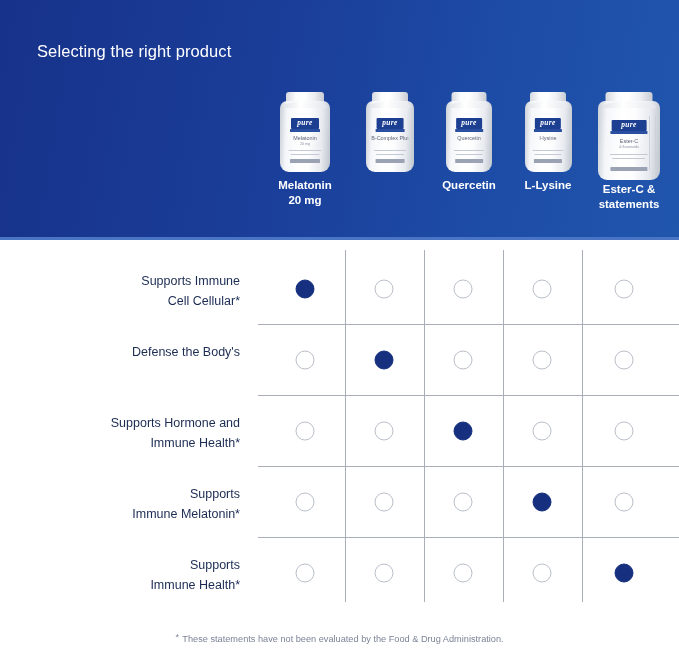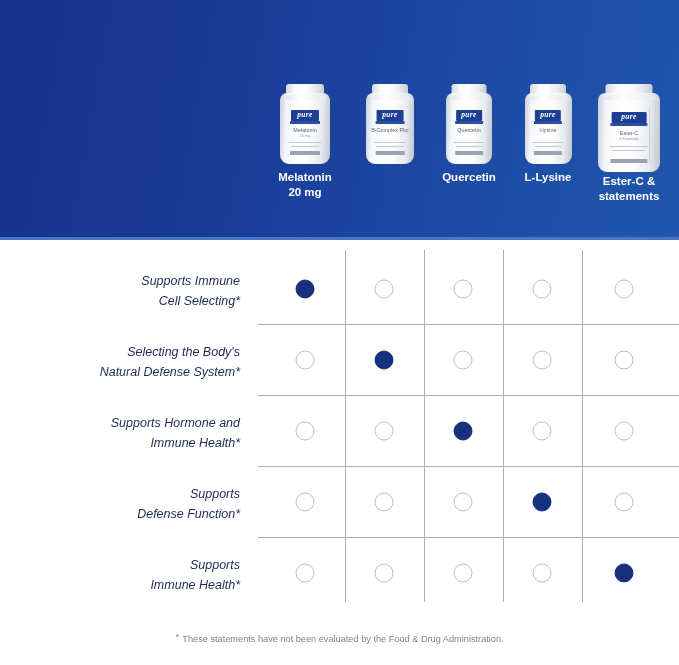--- a/index.html
+++ b/index.html
@@ -43,21 +43,21 @@
     font-size: 26.5px;
     font-weight: 700;
     color: #ffffff;
     letter-spacing: -.2px;
     white-space: nowrap;
   }
 
   
   .bottles {
     position: absolute;
-    left: 258px; top: 84px;
+    left: 258px; top: 92px;
     width: 421px; height: 128px;
   }
   .bottle-col {
     position: absolute;
     top: 0;
     text-align: center;
   }
   .bottle {
     position: relative;
     margin: 0 auto;
@@ -196,21 +196,20 @@
     width: 258px;
   }
   .rowlabel {
     position: absolute;
     right: 18px;
     width: 230px;
     text-align: right;
     font-size: 12.5px;
     line-height: 20px;
     color: #1b2b52;
-    font-style: italic;
   }
   .grid-area {
     position: absolute;
     left: 258px; top: 0;
     width: 421px; height: 360px;
   }
   .vline {
     position: absolute;
     top: 10px;
     width: 1px;
@@ -252,20 +251,21 @@
   .footnote .star {
     position: relative;
     top: -2px;
     margin-right: 1px;
   }
 </style>
 </head>
 <body>
 
 <div class="banner">
+  <div class="eyebrow">Selecting the right product</div>
 
   <div class="bottles">
 
     <div class="bottle-col" style="left:0px;width:94px;">
       <div class="bottle" style="width:50px;">
         <div class="cap" style="width:38px;"></div>
         <div class="body-shell"></div>
         <div class="shoulder"></div>
         <div class="logo-plate">pure</div>
         <div class="logo-sub"></div>
@@ -356,33 +356,32 @@
 
   </div>
   <div class="banner-edge"></div>
 </div>
 
 <div class="matrix">
 
   <div class="rowlabels">
     <div class="rowlabel" style="top:31px;">
       <span>Supports Immune</span><br>
-      <span>Cell Selecting*</span>
+      <span>Cell Cellular*</span>
     </div>
     <div class="rowlabel" style="top:102px;">
-      <span>Selecting the Body's</span><br>
-      <span>Natural Defense System*</span>
+      <span>Defense the Body's</span><br>
     </div>
     <div class="rowlabel" style="top:173px;">
       <span>Supports Hormone and</span><br>
       <span>Immune Health*</span>
     </div>
     <div class="rowlabel" style="top:244px;">
       <span>Supports</span><br>
-      <span>Defense Function*</span>
+      <span>Immune Melatonin*</span>
     </div>
     <div class="rowlabel" style="top:315px;">
       <span>Supports</span><br>
       <span>Immune Health*</span>
     </div>
   </div>
 
   <div class="grid-area">
     <div class="vline" style="left:87px;"></div>
     <div class="vline" style="left:166px;"></div>

